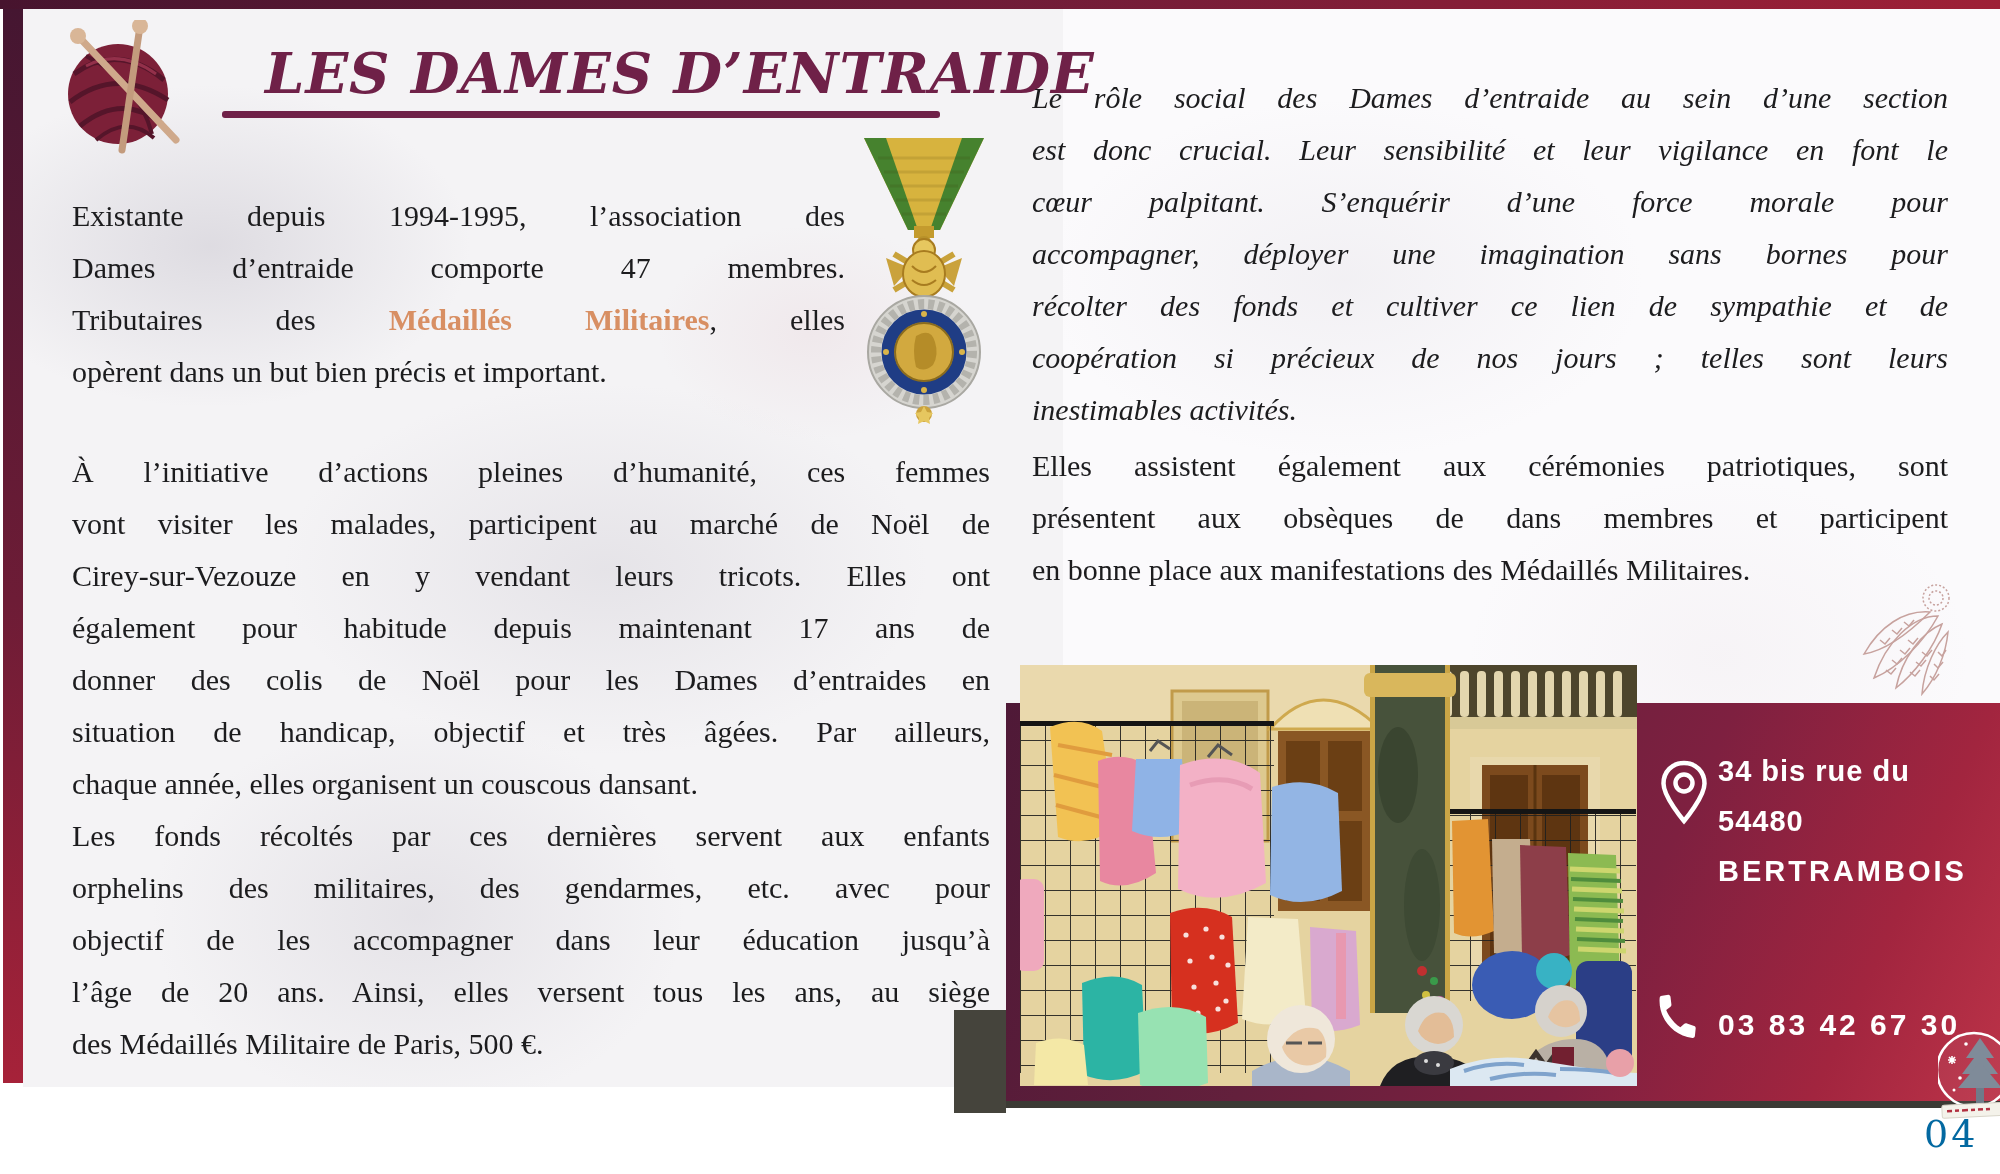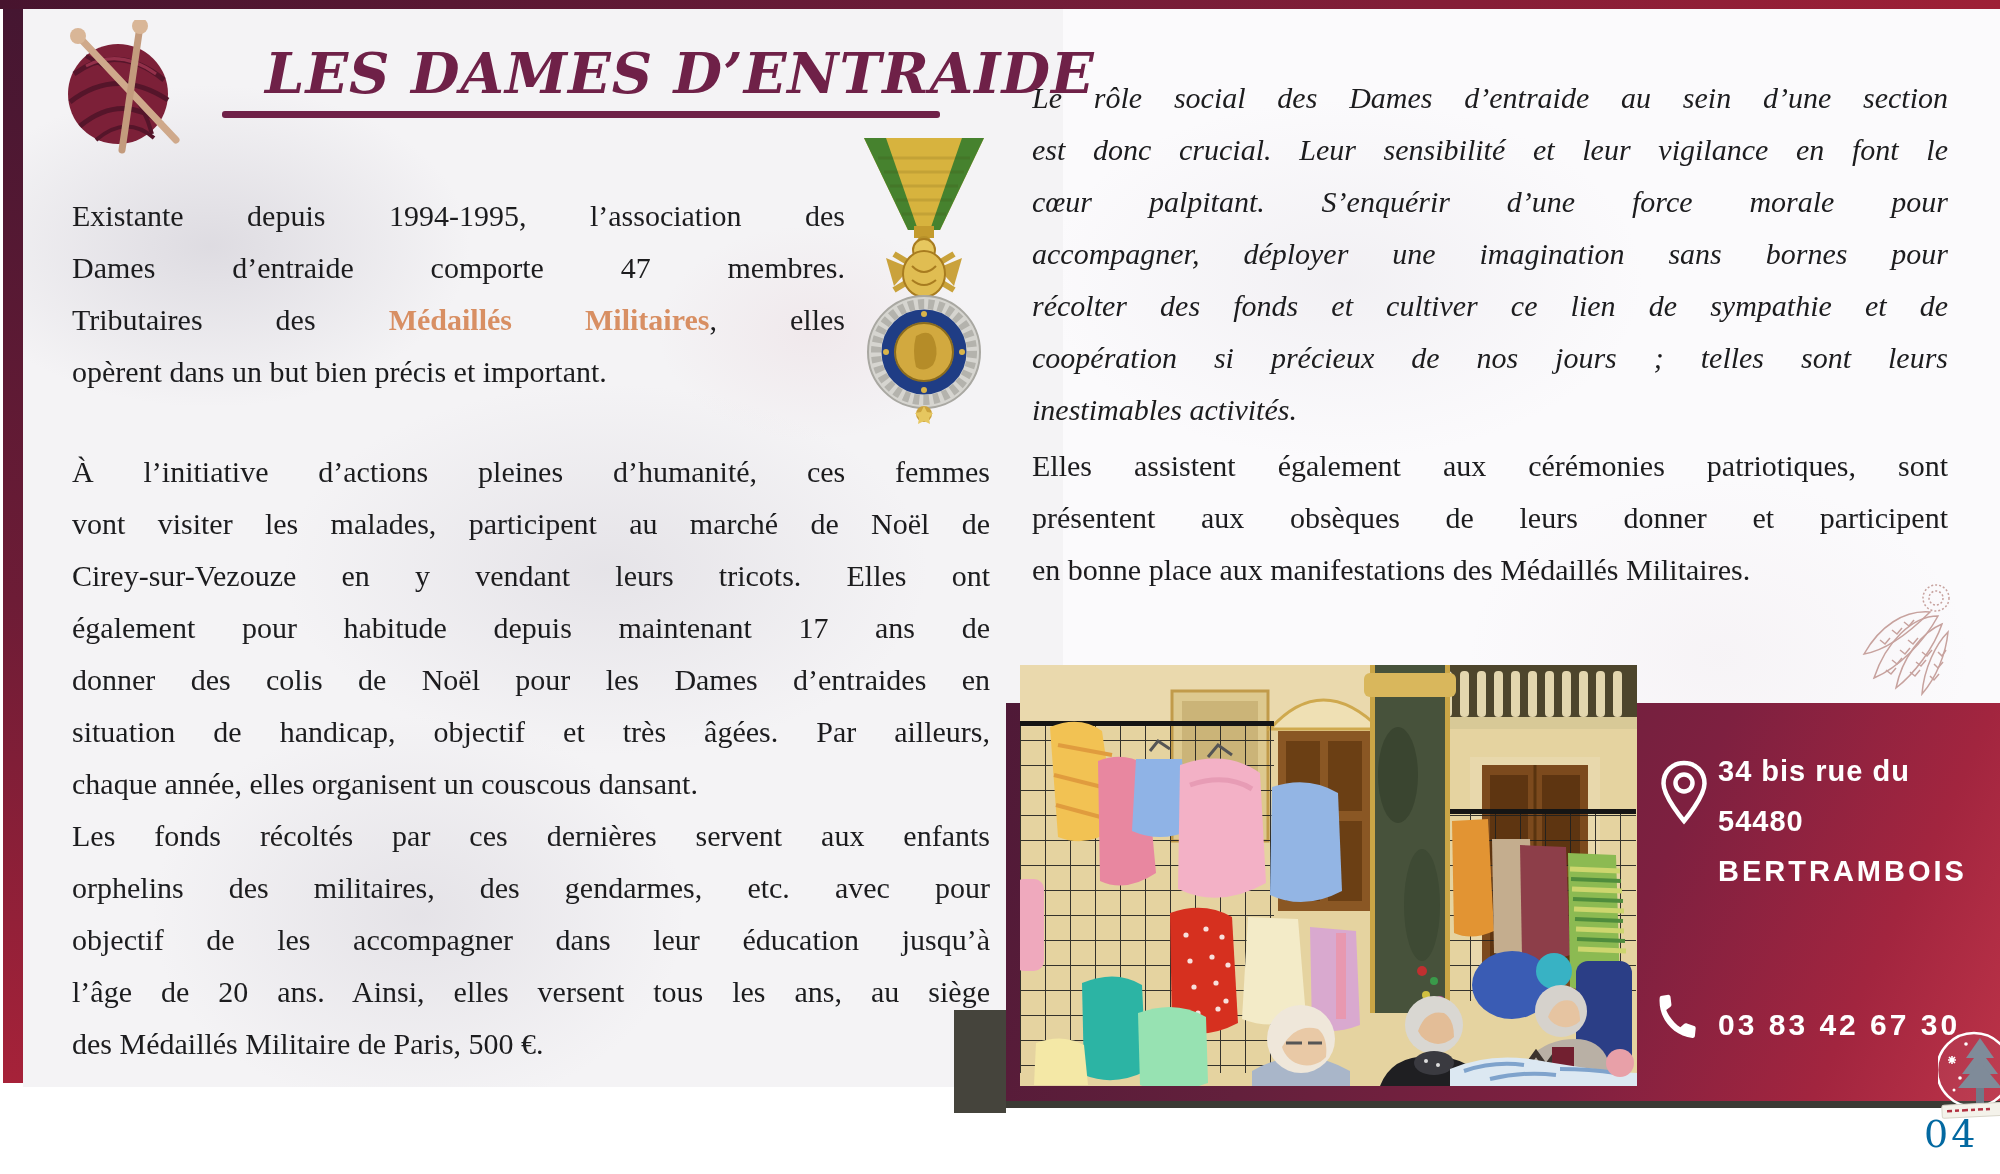--- a/index.html
+++ b/index.html
@@ -146,21 +146,21 @@
       <div class="tline fill"><span>Le rôle social des Dames d’entraide au sein d’une section</span></div>
       <div class="tline fill"><span>est donc crucial. Leur sensibilité et leur vigilance en font le</span></div>
       <div class="tline fill"><span>cœur palpitant. S’enquérir d’une force morale pour</span></div>
       <div class="tline fill"><span>accompagner, déployer une imagination sans bornes pour</span></div>
       <div class="tline fill"><span>récolter des fonds et cultiver ce lien de sympathie et de</span></div>
       <div class="tline fill"><span>coopération si précieux de nos jours ; telles sont leurs</span></div>
       <div class="tline"><span>inestimables activités.</span></div>
     </div>
   <div class="para" id="rp2">
       <div class="tline fill"><span>Elles assistent également aux cérémonies patriotiques, sont</span></div>
-      <div class="tline fill"><span>présentent aux obsèques de leurs donner et participent</span></div>
+      <div class="tline fill"><span>présentent aux obsèques de dans membres et participent</span></div>
       <div class="tline"><span>en bonne place aux manifestations des Médaillés Militaires.</span></div>
     </div>
 
   <div class="bonnet">
     <svg width="108" height="132" viewBox="0 0 108 132" fill="none" stroke="#c7a29e" stroke-width="1.5">
       <circle cx="84" cy="22" r="13" stroke-dasharray="2 2"></circle>
       <circle cx="84" cy="22" r="7" stroke-dasharray="2 2"></circle>
       <path d="M86 40 C60 40 34 66 22 102 C46 92 72 66 86 40 Z"></path>
       <path d="M90 48 C70 56 50 82 44 112 C62 98 82 72 90 48 Z"></path>
       <path d="M96 56 C84 68 72 92 70 118 C84 102 94 78 96 56 Z"></path>

